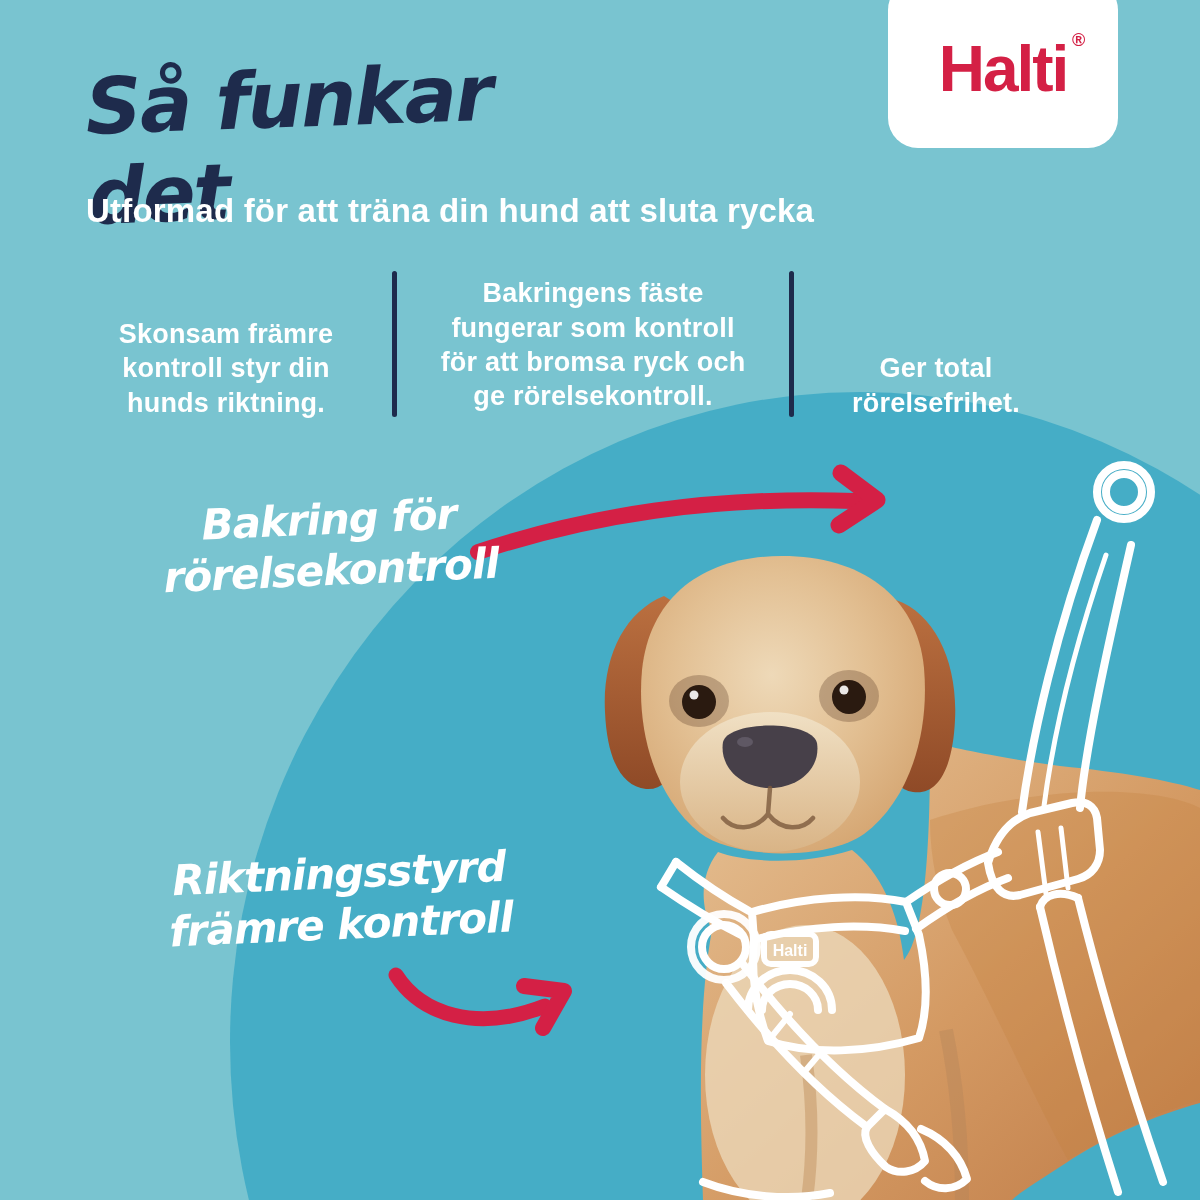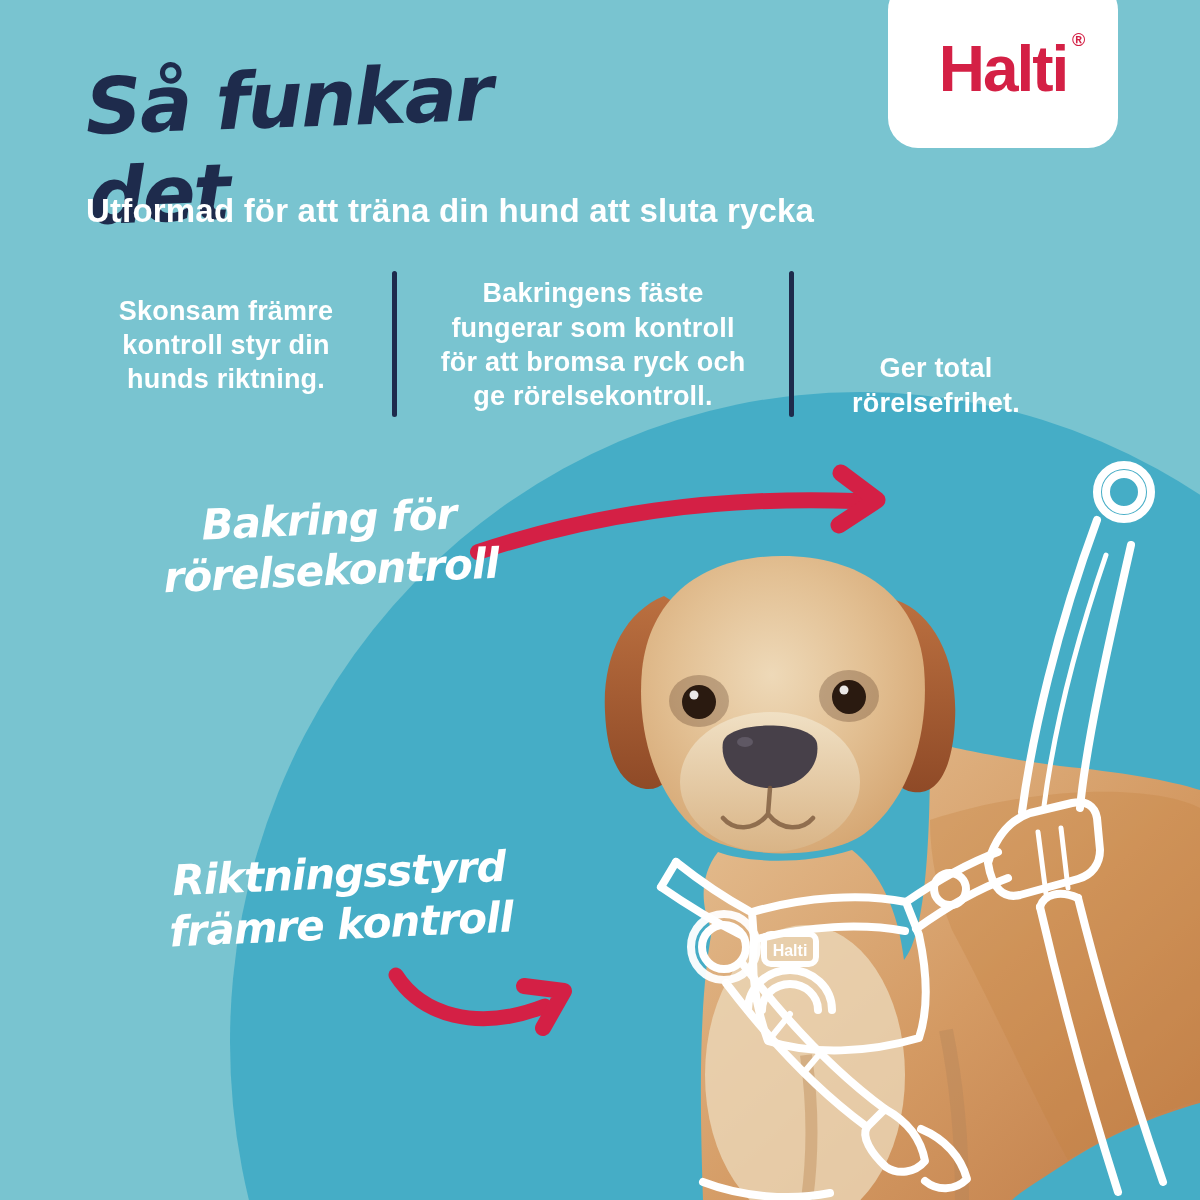--- a/index.html
+++ b/index.html
@@ -48,21 +48,21 @@
 
   
   .features{position:absolute;left:0;top:270px;width:1200px;height:150px;}
   .feature-col{
     position:absolute;top:0;height:150px;display:flex;align-items:center;justify-content:center;
   }
   .feature-text{
     white-space:pre-line;text-align:center;color:var(--white);
     font-size:27px;line-height:1.27;font-weight:600;letter-spacing:.2px;
   }
-  .col-1{left:60px;width:332px;}
+  .col-1{left:60px;width:332px;align-items:flex-end;}
   .col-2{left:397px;width:392px;}
   .col-3{left:796px;width:280px;align-items:flex-end;}
   .divider{
     position:absolute;top:271px;width:5px;height:146px;background:var(--navy);border-radius:3px;
   }
   .divider-1{left:392px;}
   .divider-2{left:789px;}
 
   
   .script-label{

